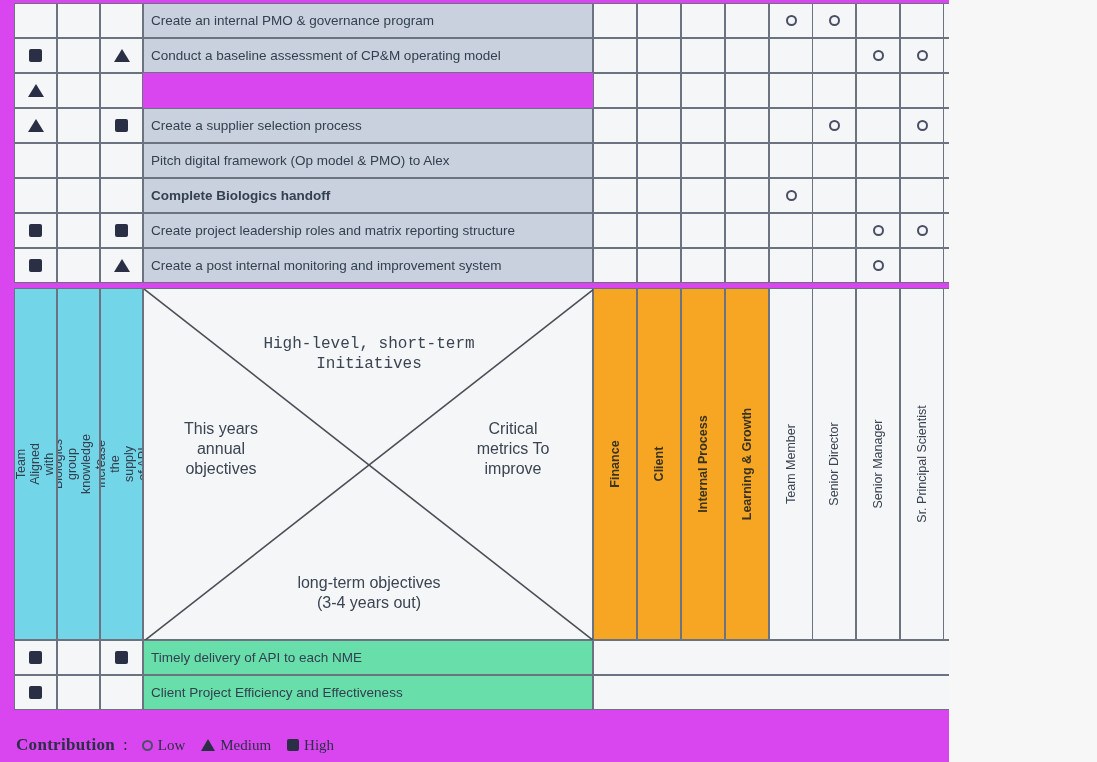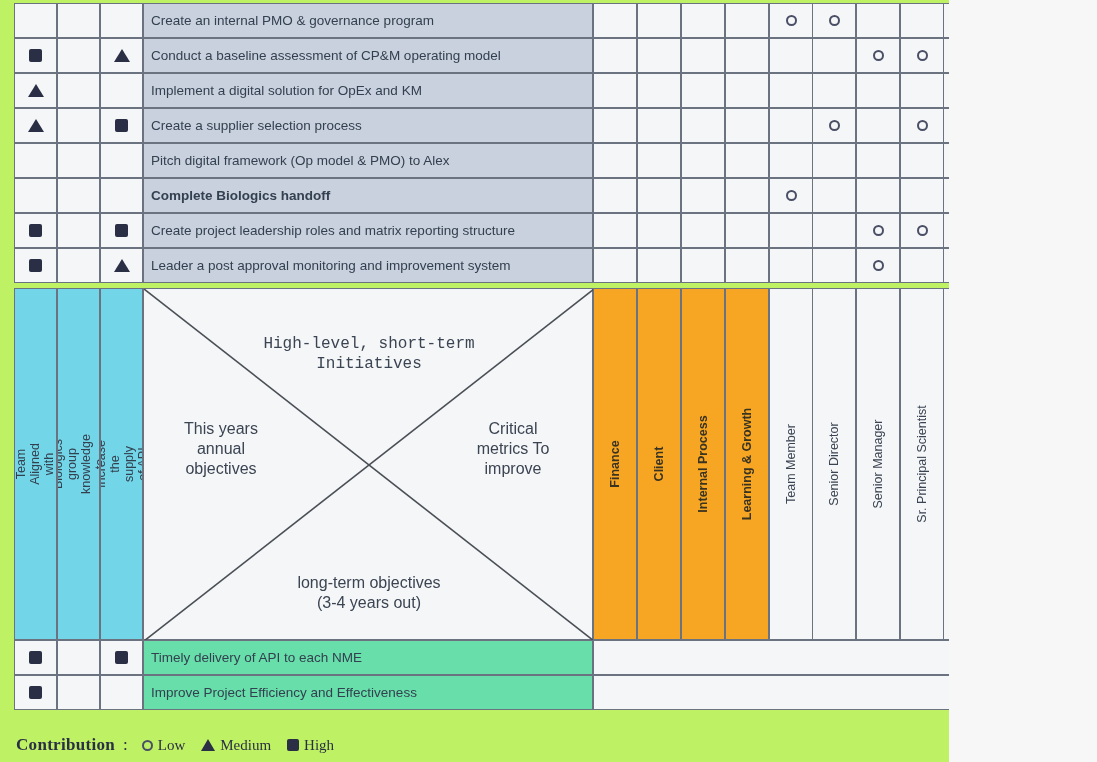--- a/index.html
+++ b/index.html
@@ -5,21 +5,21 @@
   * { box-sizing: border-box; }
   html, body {
     margin: 0; padding: 0;
     background: #f7f7f7;
     font-family: "Liberation Sans", sans-serif;
   }
   #root {
     position: relative;
     width: 949px;
     height: 762px;
-    background: #bef264;
+    background: #d946ef;
     overflow: hidden;
   }
 
   
   .cell {
     position: absolute;
     border: 1px solid #6b7280;
     background: #f5f6f7;
     display: flex;
     align-items: center;
@@ -190,23 +190,20 @@
     </div>
     <div class="cell" style="left: 987px; top: 38px; width: 44px; height: 35px;">
       <span class="mk circle"></span>
     </div>
     <div class="cell" style="left: 1031px; top: 38px; width: 44px; height: 35px;"></div>
     <div class="cell" style="left: 14px; top: 73px; width: 43px; height: 35px;">
       <span class="mk medium"></span>
     </div>
     <div class="cell" style="left: 57px; top: 73px; width: 43px; height: 35px;"></div>
     <div class="cell" style="left: 100px; top: 73px; width: 43px; height: 35px;"></div>
-    <div class="init-cell" style="left: 143px; top: 73px; width: 450px; height: 35px;">
-      <span>Implement a digital solution for OpEx and KM</span>
-    </div>
     <div class="cell" style="left: 593px; top: 73px; width: 44px; height: 35px;"></div>
     <div class="cell" style="left: 637px; top: 73px; width: 44px; height: 35px;"></div>
     <div class="cell" style="left: 681px; top: 73px; width: 44px; height: 35px;"></div>
     <div class="cell" style="left: 725px; top: 73px; width: 44px; height: 35px;"></div>
     <div class="cell" style="left: 769px; top: 73px; width: 44px; height: 35px;"></div>
     <div class="cell" style="left: 812px; top: 73px; width: 44px; height: 35px;"></div>
     <div class="cell" style="left: 856px; top: 73px; width: 44px; height: 35px;"></div>
     <div class="cell" style="left: 900px; top: 73px; width: 44px; height: 35px;"></div>
     <div class="cell" style="left: 943px; top: 73px; width: 44px; height: 35px;">
       <span class="mk circle"></span>
@@ -308,21 +305,21 @@
     </div>
     <div class="cell" style="left: 1031px; top: 213px; width: 44px; height: 35px;"></div>
     <div class="cell" style="left: 14px; top: 248px; width: 43px; height: 35px;">
       <span class="mk high"></span>
     </div>
     <div class="cell" style="left: 57px; top: 248px; width: 43px; height: 35px;"></div>
     <div class="cell" style="left: 100px; top: 248px; width: 43px; height: 35px;">
       <span class="mk medium"></span>
     </div>
     <div class="init-cell" style="left: 143px; top: 248px; width: 450px; height: 35px;">
-      <span>Leader a post approval monitoring and improvement system</span>
+      <span>Create a post internal monitoring and improvement system</span>
     </div>
     <div class="cell" style="left: 593px; top: 248px; width: 44px; height: 35px;"></div>
     <div class="cell" style="left: 637px; top: 248px; width: 44px; height: 35px;"></div>
     <div class="cell" style="left: 681px; top: 248px; width: 44px; height: 35px;"></div>
     <div class="cell" style="left: 725px; top: 248px; width: 44px; height: 35px;"></div>
     <div class="cell" style="left: 769px; top: 248px; width: 44px; height: 35px;"></div>
     <div class="cell" style="left: 812px; top: 248px; width: 44px; height: 35px;"></div>
     <div class="cell" style="left: 856px; top: 248px; width: 44px; height: 35px;">
       <span class="mk circle"></span>
     </div>
@@ -403,21 +400,21 @@
     <div class="goal-cell" style="left: 143px; top: 640px; width: 450px; height: 35px;">
       <span>Timely delivery of API to each NME</span>
     </div>
     <div class="cell" style="left: 593px; top: 640px; width: 482px; height: 35px;"></div>
     <div class="cell" style="left: 14px; top: 675px; width: 43px; height: 35px;">
       <span class="mk high"></span>
     </div>
     <div class="cell" style="left: 57px; top: 675px; width: 43px; height: 35px;"></div>
     <div class="cell" style="left: 100px; top: 675px; width: 43px; height: 35px;"></div>
     <div class="goal-cell" style="left: 143px; top: 675px; width: 450px; height: 35px;">
-      <span>Improve Project Efficiency and Effectiveness</span>
+      <span>Client Project Efficiency and Effectiveness</span>
     </div>
     <div class="cell" style="left: 593px; top: 675px; width: 482px; height: 35px;"></div>
     <div id="legend">
       <span class="lg-title">Contribution</span>
       <span class="lg-colon">:</span>
       <span class="lg-item">
         <span class="mk circle"></span>
         <span>Low</span>
       </span>
       <span class="lg-item">

